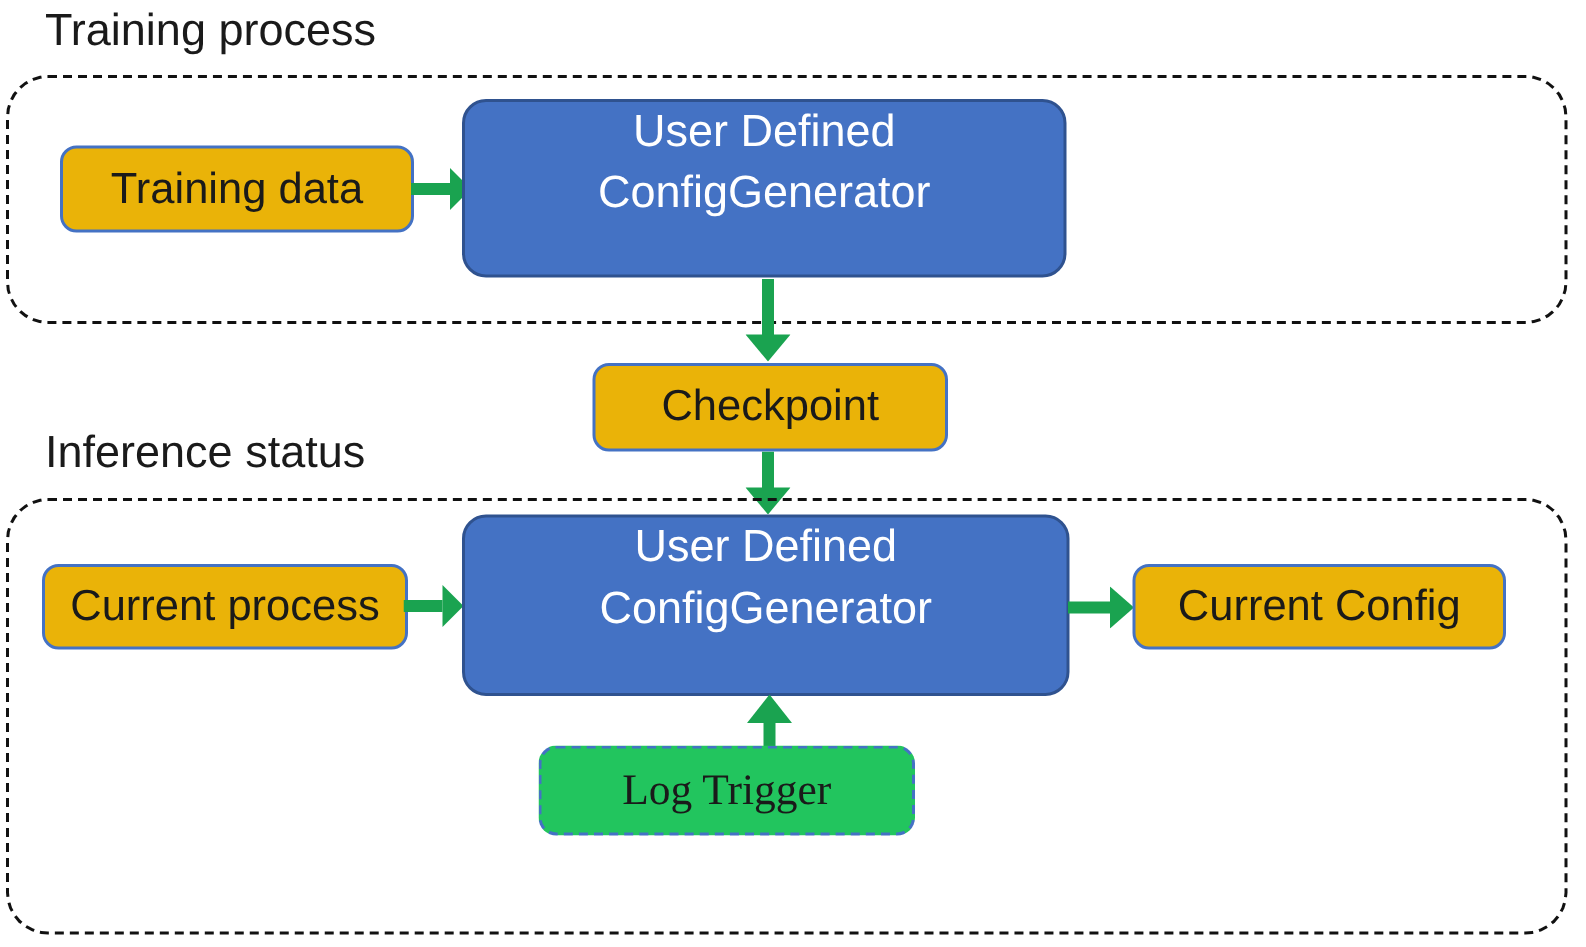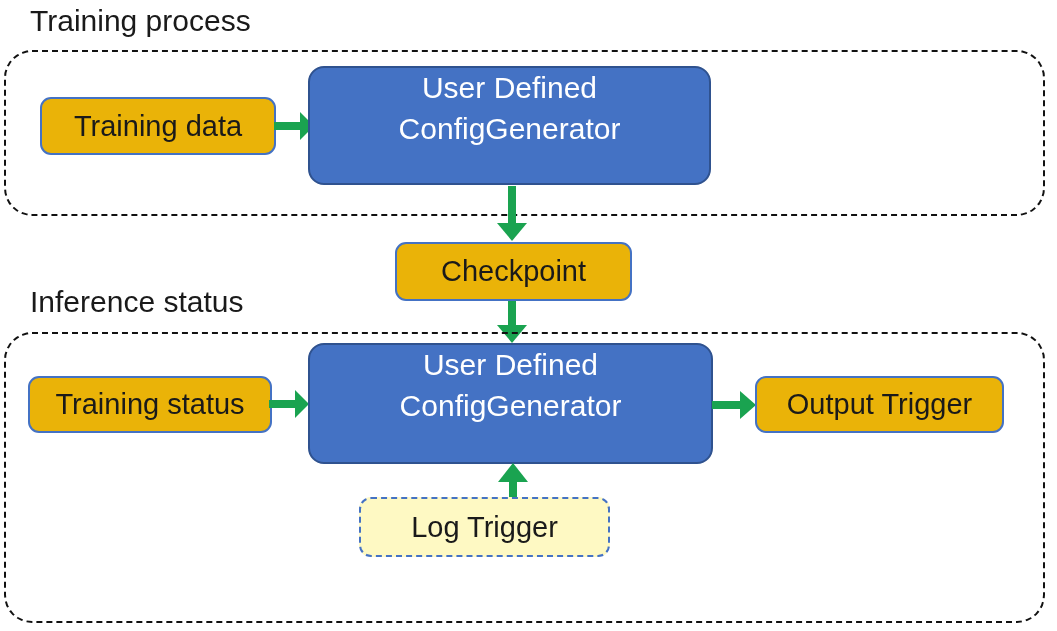--- a/index.html
+++ b/index.html
@@ -54,29 +54,30 @@
     display: flex;
     flex-direction: column;
     align-items: center;
     justify-content: flex-start;
     font-size: 30px;
     line-height: 1.35;
     text-align: center;
   }
   .trigger-box {
     position: absolute;
-    background: #fef9c3;
+    background: #22c55e;
     border: 2.5px dashed var(--accent-blue);
     border-radius: 12px;
     display: flex;
     align-items: center;
     justify-content: center;
     font-size: 29px;
     color: var(--text);
     white-space: nowrap;
+    font-family: Liberation Serif, serif;
   }
   .arrow { position: absolute; display: block; }
   .arrow .fill { fill: var(--green); }
 </style>
 </head>
 <body>
 
 <div class="canvas">
 
   <div class="section-label" style="left:18px; top:4px;">Training process</div>
@@ -104,38 +105,38 @@
 
   <svg class="arrow" style="left:497px; top:301px;" width="30" height="42">
     <rect class="fill" x="11" y="0" width="8" height="25"></rect>
     <polygon class="fill" points="0,24 30,24 15,42"></polygon>
   </svg>
 
   <div class="section-label" style="left:18px; top:285px;">Inference status</div>
 
   <div class="dashed-container" style="left:4px; top:332px; width:1041px; height:291px;"></div>
 
-  <div class="white-box" style="left:28px; top:376px; width:244px; height:57px;">Training status</div>
+  <div class="white-box" style="left:28px; top:376px; width:244px; height:57px;">Current process</div>
 
   <svg class="arrow" style="left:269px; top:390px;" width="40" height="28">
     <rect class="fill" x="0" y="10" width="26" height="8"></rect>
     <polygon class="fill" points="26,0 40,14 26,28"></polygon>
   </svg>
 
   <div class="blue-box" style="left:308px; top:343px; width:405px; height:121px;">
     <span>User Defined</span>
     <span>ConfigGenerator</span>
   </div>
 
   <svg class="arrow" style="left:712px; top:391px;" width="44" height="28">
     <rect class="fill" x="0" y="10" width="28" height="8"></rect>
     <polygon class="fill" points="28,0 44,14 28,28"></polygon>
   </svg>
 
-  <div class="white-box" style="left:755px; top:376px; width:249px; height:57px;">Output Trigger</div>
+  <div class="white-box" style="left:755px; top:376px; width:249px; height:57px;">Current Config</div>
 
   <svg class="arrow" style="left:498px; top:463px;" width="30" height="36">
     <polygon class="fill" points="15,0 0,19 30,19"></polygon>
     <rect class="fill" x="11" y="17" width="8" height="19"></rect>
   </svg>
 
   <div class="trigger-box" style="left:359px; top:497px; width:251px; height:60px; z-index:1;">Log Trigger</div>
 
 
 </div>

